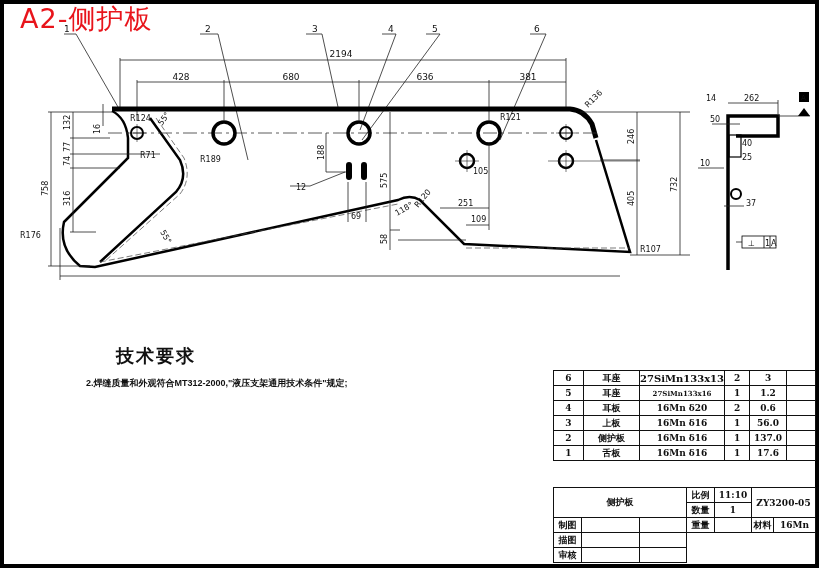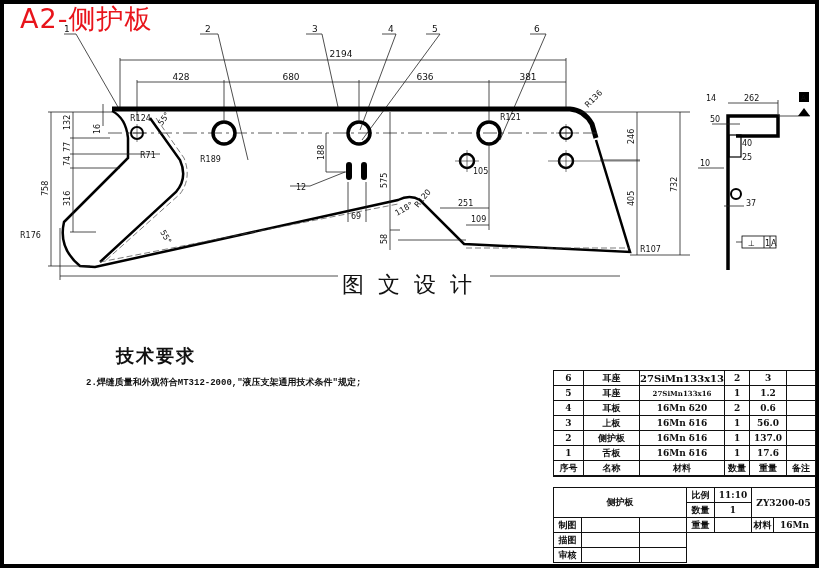--- a/index.html
+++ b/index.html
@@ -1,20 +1,20 @@
 <!DOCTYPE html>
 <html><head>
 <meta charset="utf-8">
 <style>
   html, body { margin:0; padding:0; background:#ffffff; }
   body { width:820px; height:570px; overflow:hidden; position:relative; font-family:"DejaVu Sans", sans-serif; }
   #sheet { position:absolute; left:0; top:0; width:820px; height:570px; }
   .title-red { position:absolute; left:20px; top:2px; color:#e8141b; font-family:"DejaVu Sans", sans-serif; font-size:27px; letter-spacing:1px; font-weight:normal; line-height:34px; }
   .wm { position:absolute; left:338px; top:270px; font-family:"DejaVu Serif", serif; font-size:22px; letter-spacing:14px; color:#111; background:#fff; padding:0 4px; }
-  .notes { position:absolute; left:86px; top:344px; color:#111; font-family:Liberation Mono, monospace; }
+  .notes { position:absolute; left:86px; top:344px; color:#111; font-family:Liberation Sans, sans-serif; }
   .notes h3 { margin:0 0 8px 30px; font-size:18px; font-weight:bold; letter-spacing:2px; }
   .notes ol { list-style:none; margin:0; padding:0; font-size:9px; font-weight:bold; line-height:15px; }
   .tbl { position:absolute; border-collapse:collapse; font-family:"DejaVu Serif", serif; font-weight:bold; color:#111; }
   .tbl td { border:1px solid #111; text-align:center; font-size:9px; padding:0; height:14px; }
   .bom { left:553px; top:370px; width:263px; }
   .tb { left:553px; top:487px; width:263px; }
   svg text { font-family:"DejaVu Sans", sans-serif; fill:#111; }
 </style>
 </head>
 <body>
@@ -200,21 +200,20 @@
     </g>
     <g font-size="8">
       <text x="748" y="246">⊥</text>
       <text x="765" y="246">1</text>
       <text x="771" y="246">A</text>
     </g>
   </g>
 </svg>
 
 <div class="title-red">A2-侧护板</div>
-<div class="wm">图文设计</div>
 
 <div class="notes">
   <h3>技术要求</h3>
   <ol>
     <li>2.焊缝质量和外观符合MT312-2000,"液压支架通用技术条件"规定;</li>
   </ol>
 </div>
 
 <table class="tbl bom">
   <colgroup>
@@ -266,28 +265,20 @@
           <td>137.0</td>
           <td></td>
         </tr>
   <tr>
           <td>1</td>
           <td>舌板</td>
           <td>16Mn δ16</td>
           <td>1</td>
           <td>17.6</td>
           <td></td>
-        </tr>
-  <tr style="border-bottom:2px solid #111">
-          <td>序号</td>
-          <td>名称</td>
-          <td>材料</td>
-          <td>数量</td>
-          <td>重量</td>
-          <td>备注</td>
         </tr>
 </tbody>
     </table>
 
 <table class="tbl tb">
   <colgroup>
         <col style="width:28px">
         <col style="width:58px">
         <col style="width:47px">
         <col style="width:28px">

